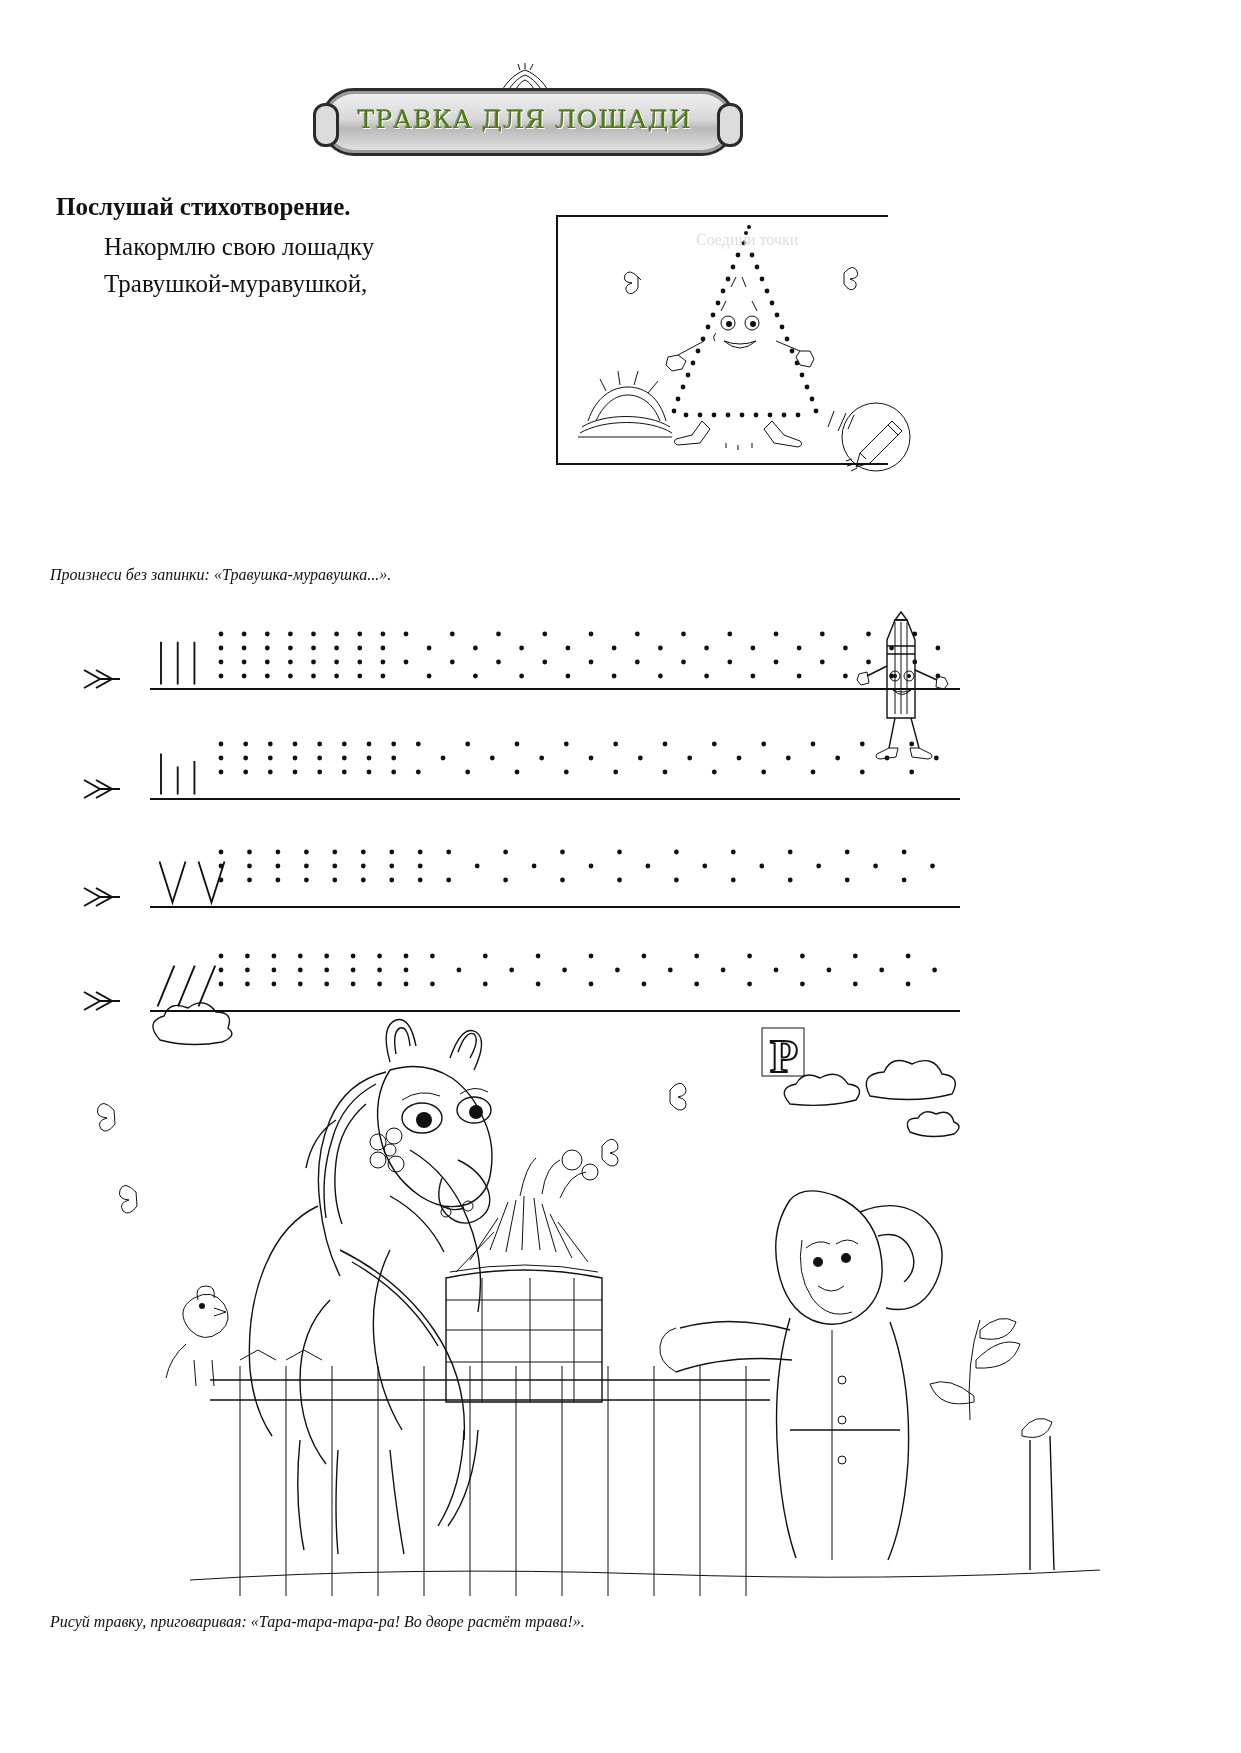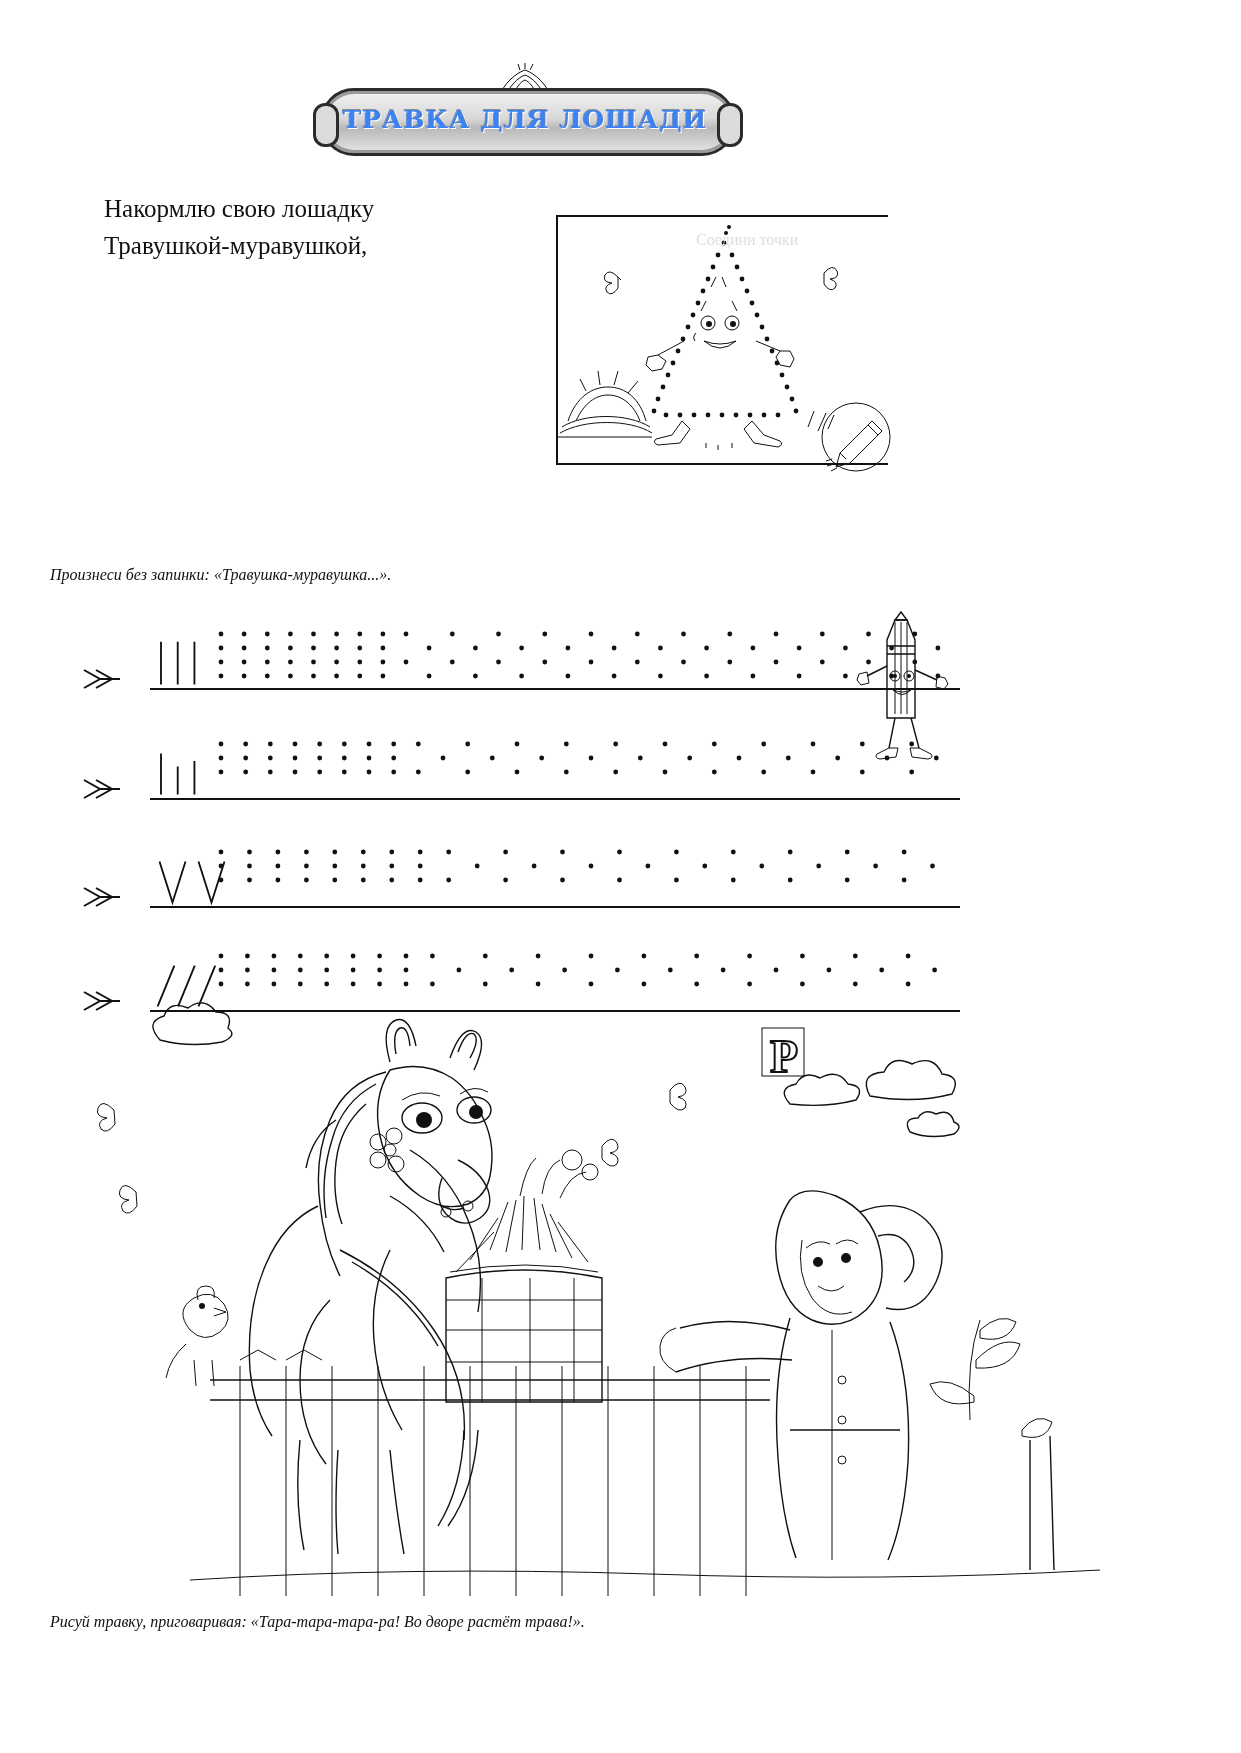--- a/index.html
+++ b/index.html
@@ -56,24 +56,24 @@
   .banner-title {
     position: absolute;
     left: 15px;
     top: 28px;
     width: 410px;
     height: 62px;
     display: flex;
     align-items: center;
     justify-content: center;
     font-family: "DejaVu Serif", serif;
-    font-weight: bold;
+    font-weight: normal;
     font-size: 25px;
     letter-spacing: 1px;
-    color: #3b82f6;
+    color: #4d7c0f;
     text-shadow: 1px 1px 0 #ffffff, -1px -1px 0 #8d8d8d;
   }
   .banner-nest {
     position: absolute;
     left: 185px;
     top: 4px;
     width: 70px;
     height: 42px;
   }
   .banner-nest svg { display:block; }
@@ -97,20 +97,21 @@
     margin-left: 48px;
   }
 
   
   .dotpic {
     position: absolute;
     left: 556px;
     top: 215px;
     width: 340px;
     height: 250px;
+    padding-left: 20px;
   }
   .dotpic .topline {
     position: absolute;
     left: 0; top: 0;
     width: 332px;
     height: 0;
     border-top: 2px solid #111;
   }
   .dotpic .baseline {
     position: absolute;
@@ -185,20 +186,21 @@
       <path class="ln-fine" d="M4 36 C20 30 50 30 66 36"></path>
       <path class="ln-fine" d="M2 39 C22 33 48 33 68 39"></path>
       <path class="ln-fine" d="M30 6 L28 0 M35 5 L35 -1 M40 6 L43 0"></path>
     </svg>
   </div>
   <div class="banner-plate"></div>
   <div class="banner-title">ТРАВКА ДЛЯ ЛОШАДИ</div>
 </div>
 
 <div class="poem">
+  <div class="poem-heading">Послушай стихотворение.</div>
   <div class="poem-line">Накормлю свою лошадку</div>
   <div class="poem-line">Травушкой-муравушкой,</div>
 </div>
 
 <div class="dotpic">
   <div class="topline"></div>
   <div class="baseline"></div>
   <div class="ghost-text">Соедини
 точки</div>
 

